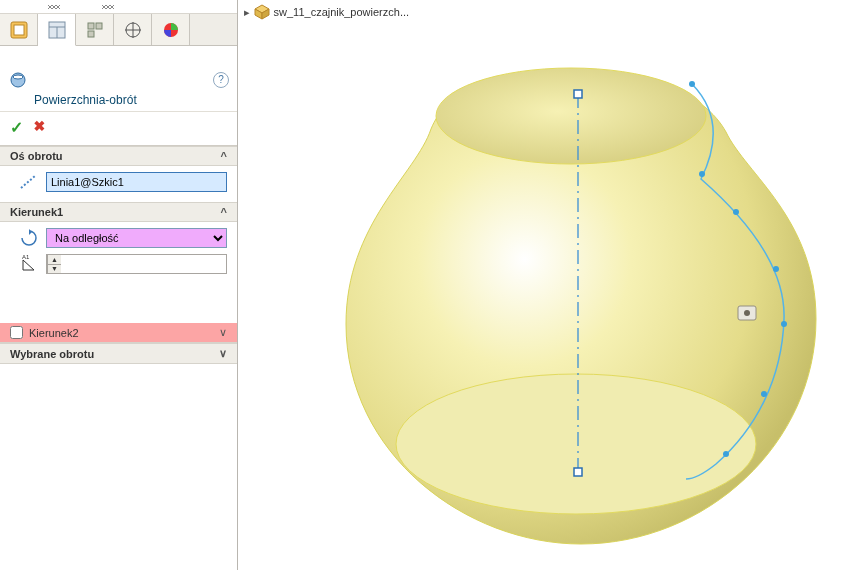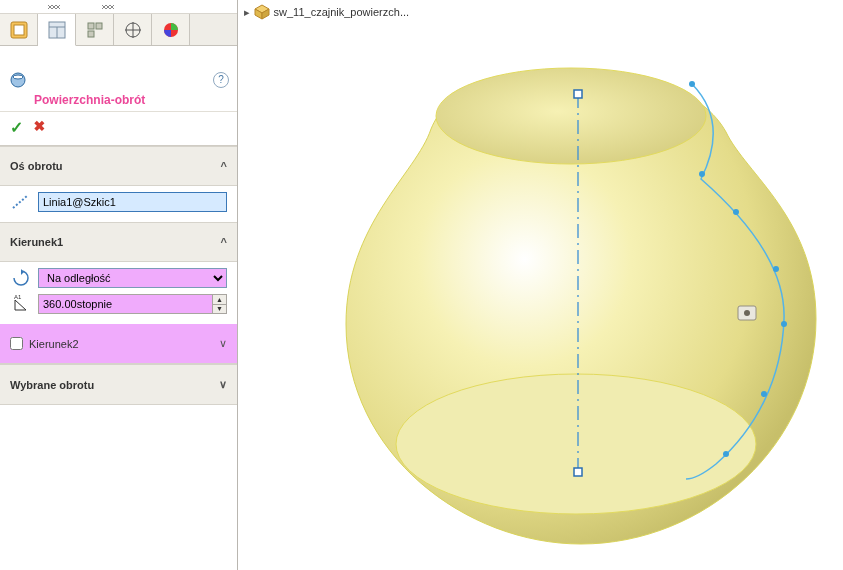--- a/index.html
+++ b/index.html
@@ -55,21 +55,21 @@
     .tab.active { background: #fff; border-bottom: 1px solid #fff; margin-bottom: -1px; }
     .icon-svg { width: 20px; height: 20px; }
     
     .cmd-header {
       display: flex;
       align-items: center;
       padding: 6px 8px 4px 8px;
       gap: 6px;
       border-bottom: 1px solid #e2dfd7;
     }
-    .cmd-header .title { font-weight: bold; color: #ec4899; font-size: 12px; margin-top: 41px; }
+    .cmd-header .title { font-weight: normal; color: #0c4a6e; font-size: 12px; margin-top: 41px; }
     .help {
       margin-left: auto;
       width: 16px; height: 16px;
       border: 1px solid #8fa8c0;
       border-radius: 50%;
       color: #4a7aa6;
       display:flex;align-items:center;justify-content:center;
       font-size: 10px;
       cursor: pointer;
     }
@@ -81,28 +81,28 @@
     }
     .ok-mark { color: #2f9e2f; font-size: 16px; font-weight: bold; cursor:pointer; }
     .x-mark  { color: #d43a2f; font-size: 14px; font-weight: bold; cursor:pointer; }
     .section-head {
       display: flex;
       align-items: center;
       justify-content: space-between;
       background: #efede7;
       border-top: 1px solid #d6d3cb;
       border-bottom: 1px solid #d6d3cb;
-      padding: 13px 10px;
+      padding: 3px 10px;
       font-weight: bold;
       color: #333;
       font-size: 11px;
       cursor: pointer;
     }
     .chev { color: #555; font-size: 11px; }
-    .section-body { padding: 6px 10px 10px 10px; display:flex; flex-direction:column; gap:6px; }
+    .section-body { padding: 6px 10px 10px 10px; display:flex; flex-direction:column; gap:6px;margin-left:8px; }
     .row { display:flex; align-items:center; gap:6px; }
     .row .ficon {
       width: 22px; height: 18px;
       display:flex;align-items:center;justify-content:center;
       flex-shrink: 0;
     }
     input[type=text], select {
       flex: 1;
       border: 1px solid #7a9ab7;
       height: 20px;
@@ -258,30 +258,29 @@
       </select>
     </div>
     <div class="row">
       <span class="ficon">
         <svg width="18" height="18" viewBox="0 0 18 18">
             <path d="M3 15 L3 5 L14 15 Z" fill="none" stroke="#333"></path>
             <text x="2" y="4" font-size="6" fill="#333">A1</text>
           </svg>
       </span>
       <div class="spin-wrap">
-        <input type="text" value="360.00stopnie" style="">
         <div class="spin-btns">
           <div>▲</div>
           <div>▼</div>
         </div>
       </div>
     </div>
   </div>
 
-  <div class="section-head" style="font-weight:normal;background:#f0abfc;border-top:none;">
+  <div class="section-head" style="font-weight:normal;background:#fca5a5;border-top:none;margin-top:39px;">
     <label style="display:flex;align-items:center;gap:6px;">
       <input type="checkbox" style="">
       <span>Kierunek2</span>
     </label>
     <span class="chev">∨</span>
   </div>
 
   <div class="section-head">
     <span>Wybrane obrotu</span>
     <span class="chev">∨</span>

